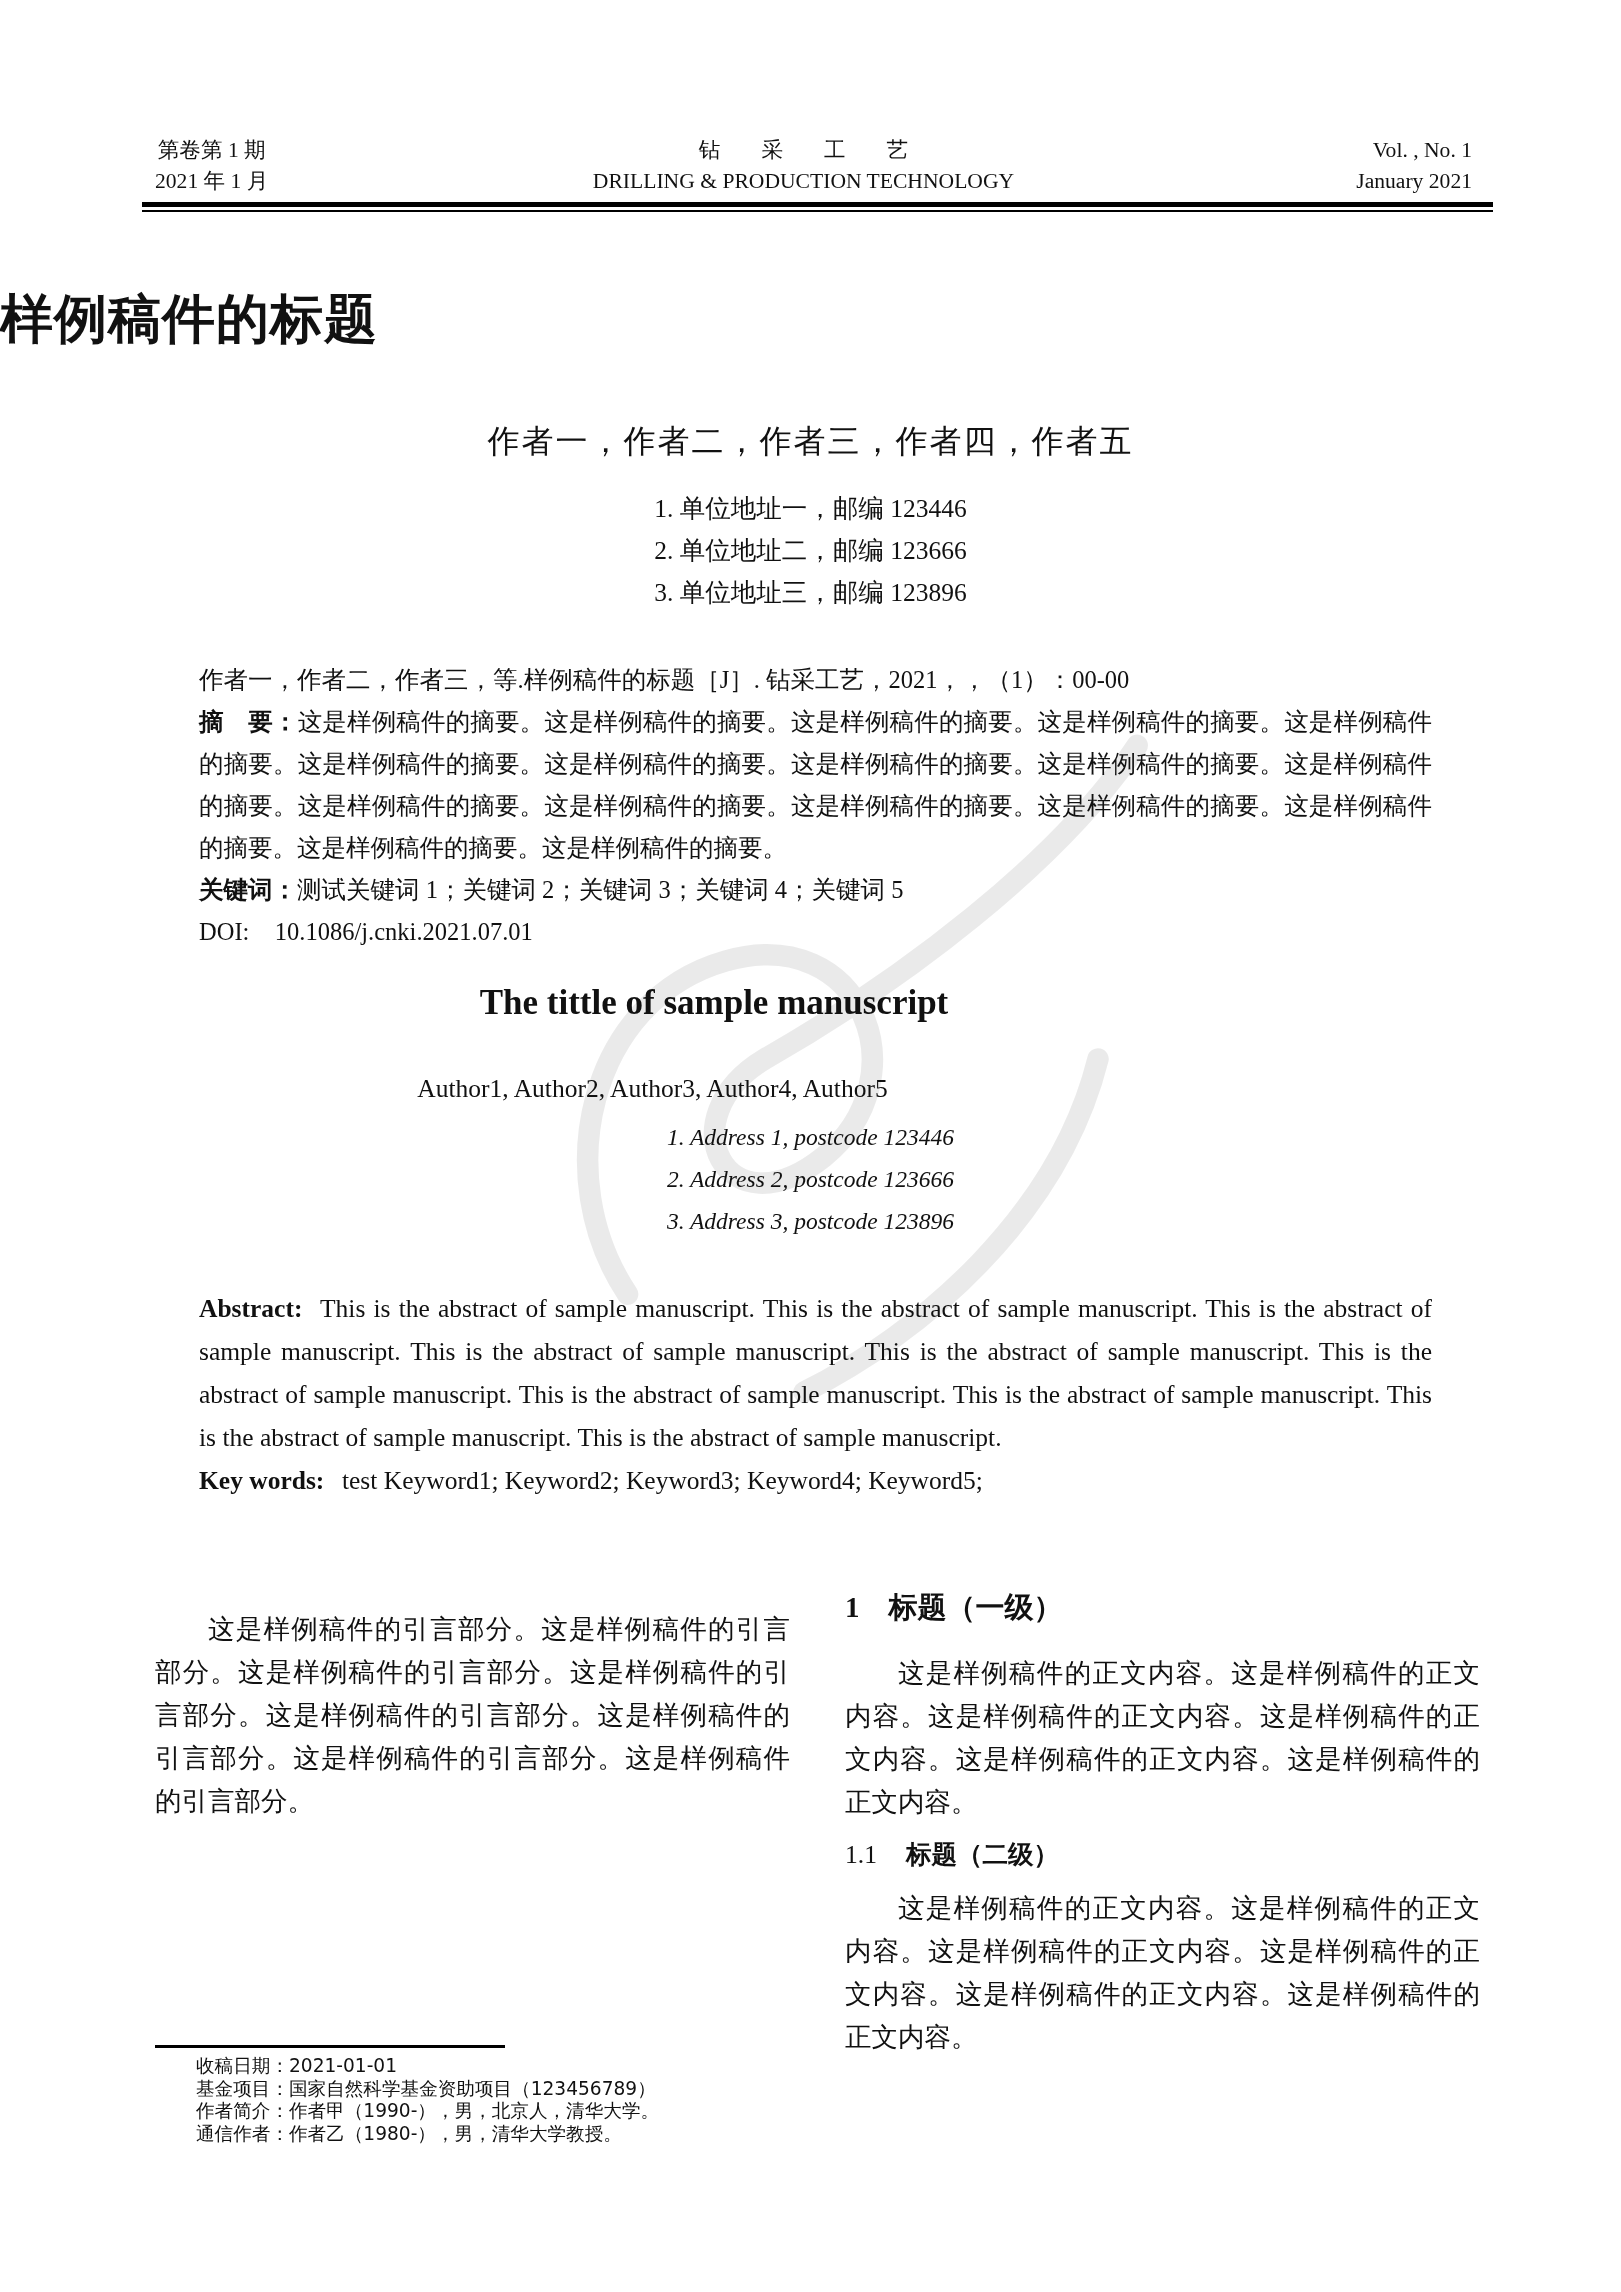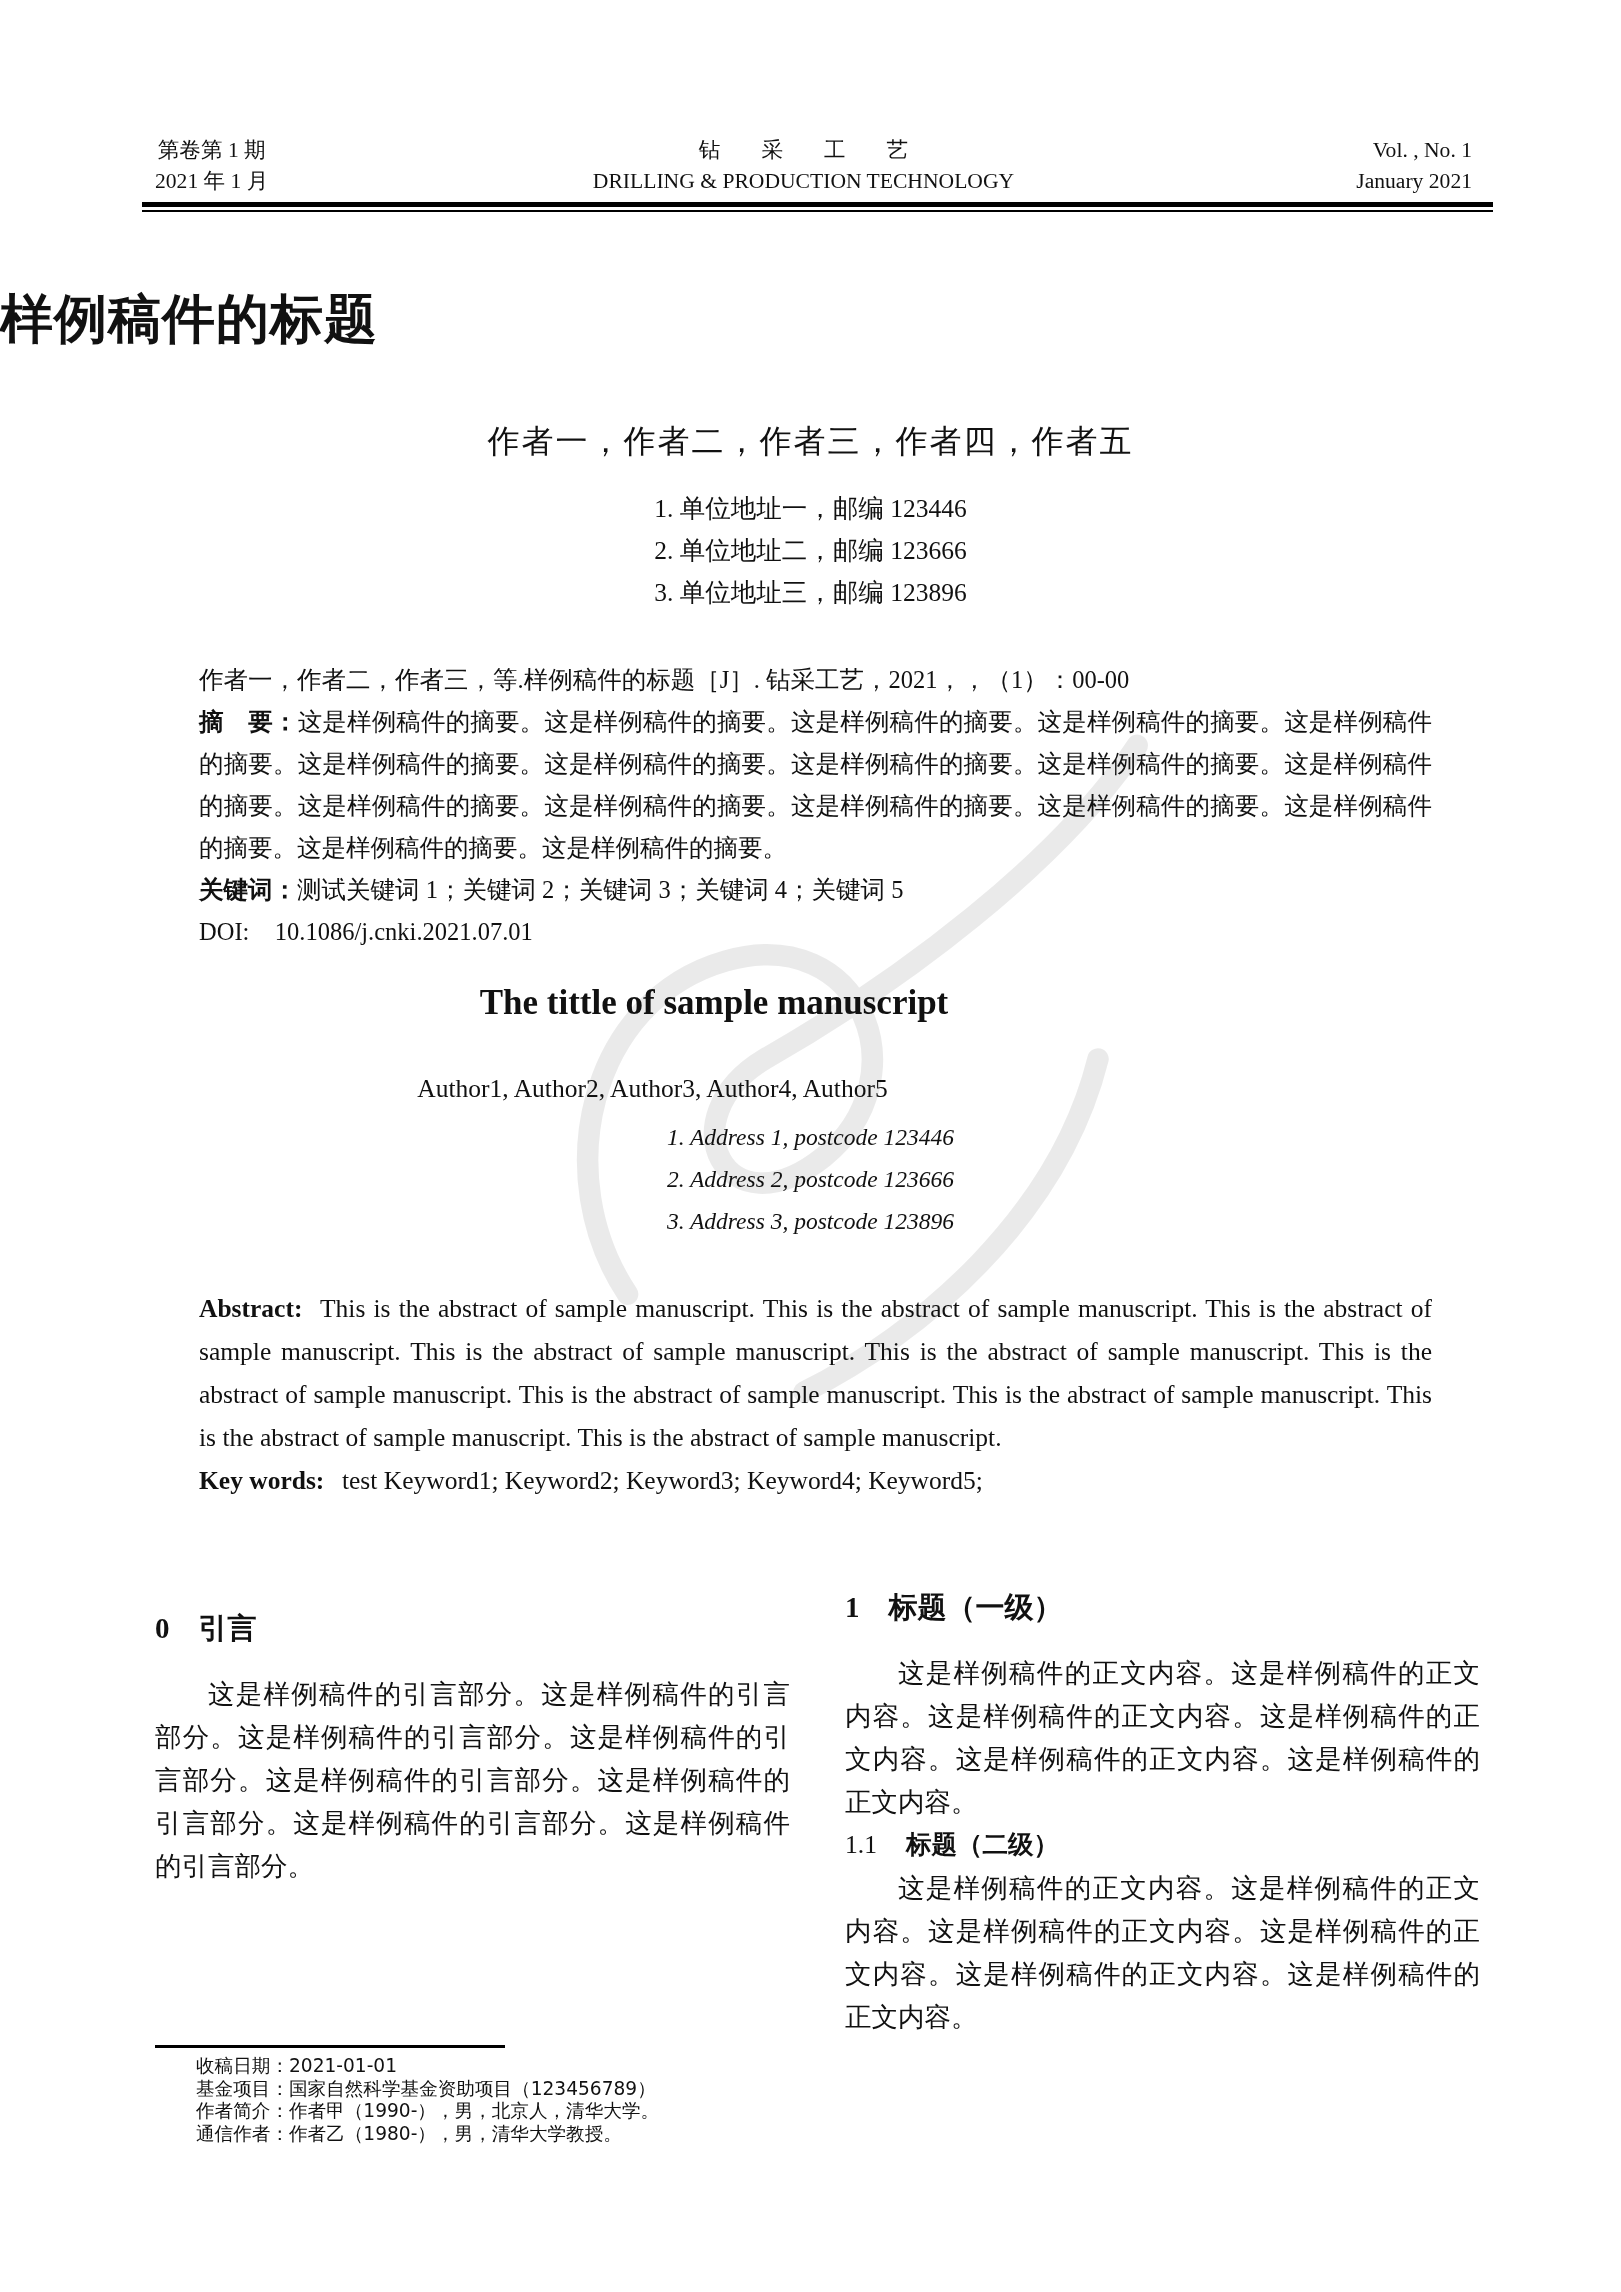--- a/index.html
+++ b/index.html
@@ -30,21 +30,21 @@
   .en-affil { left: 0; width: 1621px; top: 1116px; text-align: center; font-size: 23.5px; font-style: italic; line-height: 42px; }
   .en-abstract { left: 199px; width: 1233px; top: 1287px; font-size: 25.5px; line-height: 43px; text-align: justify; }
   .en-abstract p { margin: 0; }
   .en-label { font-weight: bold; margin-right: 17.6px; }
   
   .col { width: 635px; font-size: 26.5px; line-height: 43px; font-family: "DejaVu Sans", sans-serif; }
   .col-left { left: 155px; top: 1607px; }
   .col-right { left: 845px; top: 1586px; }
   .h1 { font-size: 29px; font-weight: bold; margin: 0 0 21.6px 0; line-height: 43px; }
   .h1 .num { font-family: "Liberation Serif", serif; margin-right: 29px; }
-  .h2 { font-size: 25.5px; margin: 0; line-height: 43px; }
+  .h2 { font-size: 25.5px; margin: 0; line-height: 62px; }
   .h2 .num { font-family: "Liberation Serif", serif; margin-right: 29px; font-weight: normal; }
   .h2 .txt { font-weight: bold; }
   .para { margin: 0; text-indent: 2em; text-align: justify; }
   
   .fn-rule { left: 155px; width: 350px; top: 2045px; height: 2.9px; background: #000; }
   .footnotes { left: 196px; top: 2055px; font-size: 18.6px; line-height: 22.5px; font-family: "DejaVu Sans", sans-serif; }
   .footnotes div { white-space: nowrap; }
   
   .watermark { left: 510px; top: 706px; width: 686px; height: 706px; opacity: 0.08; pointer-events: none; }
 </style>
@@ -92,23 +92,20 @@
   <div>1. Address 1, postcode 123446</div>
   <div>2. Address 2, postcode 123666</div>
   <div>3. Address 3, postcode 123896</div>
 </div>
 <div class="abs en-abstract">
   <p><span class="en-label">Abstract:</span><span>This is the abstract of sample manuscript. This is the abstract of sample manuscript. This is the abstract of sample manuscript. This is the abstract of sample manuscript. This is the abstract of sample manuscript. This is the abstract of sample manuscript. This is the abstract of sample manuscript. This is the abstract of sample manuscript. This is the abstract of sample manuscript. This is the abstract of sample manuscript.</span></p>
   <p><span class="en-label">Key words:</span><span>test Keyword1; Keyword2; Keyword3; Keyword4; Keyword5;</span></p>
 </div>
 
 <div class="abs col col-left">
-  <div class="h1">
-    <span class="num">0</span><span>引言</span>
-  </div>
   <p class="para">这是样例稿件的引言部分。这是样例稿件的引言部分。这是样例稿件的引言部分。这是样例稿件的引言部分。这是样例稿件的引言部分。这是样例稿件的引言部分。这是样例稿件的引言部分。这是样例稿件的引言部分。</p>
 </div>
 
 <div class="abs col col-right">
   <div class="h1">
     <span class="num">1</span><span>标题（一级）</span>
   </div>
   <p class="para">这是样例稿件的正文内容。这是样例稿件的正文内容。这是样例稿件的正文内容。这是样例稿件的正文内容。这是样例稿件的正文内容。这是样例稿件的正文内容。</p>
   <div class="h2">
     <span class="num">1.1</span><span class="txt">标题（二级）</span>

